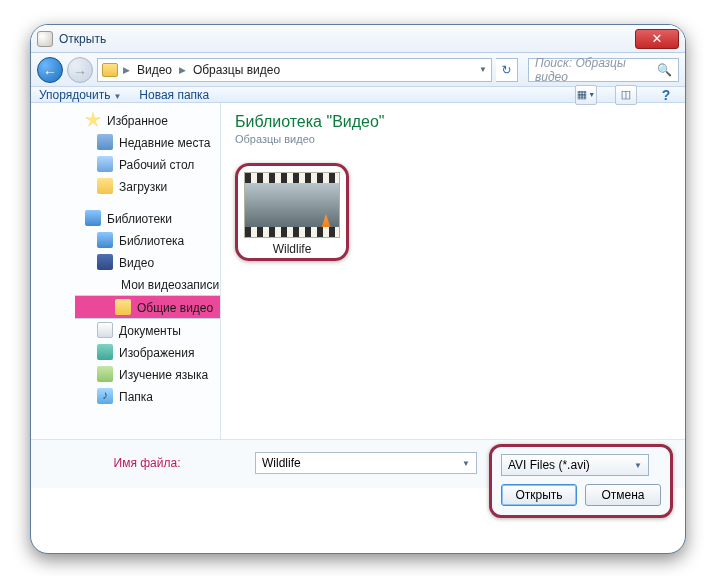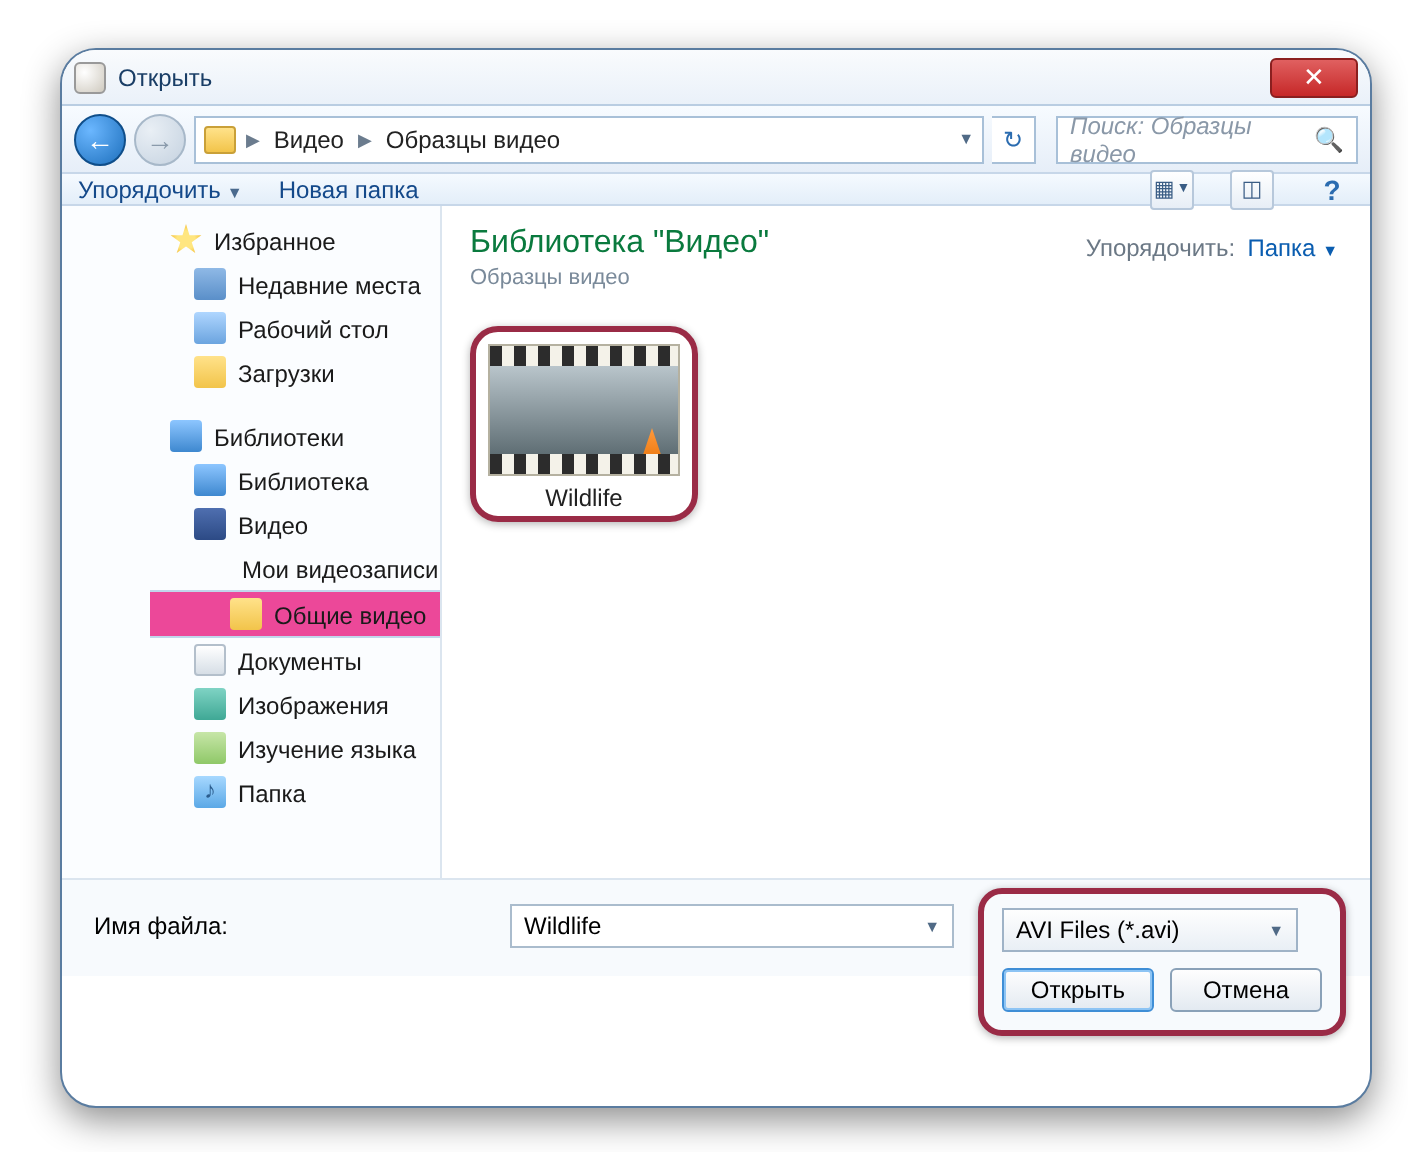--- a/index.html
+++ b/index.html
@@ -51,21 +51,21 @@
 .arrange a { color: #0a5db0; }
 .thumb-wrap { margin-top: 18px; width: 114px; border: 3px solid #9a2b46; border-radius: 14px; padding: 6px 6px 2px; box-shadow: 0 1px 4px rgba(0,0,0,0.3); }
 .thumb { width: 96px; height: 66px; background: #f4f2e9; border: 1px solid #b5b1a0; position: relative; margin: 0 auto; }
 .thumb::before, .thumb::after { content: ""; position: absolute; left: 0; right: 0; height: 10px; background: repeating-linear-gradient(90deg,#2c2c2c 0 6px,#f4f2e9 6px 12px); }
 .thumb::before { top: 0; } .thumb::after { bottom: 0; }
 .thumb .img { position: absolute; top:10px; bottom:10px; left:0; right:0; background: linear-gradient(#b9c5cb, #5f6e74); }
 .thumb .cone { position: absolute; right: 4px; bottom: 1px; width: 18px; height: 22px; background: linear-gradient(#ff9a3d,#e56d00); clip-path: polygon(50% 0,85% 85%,100% 90%,100% 100%,0 100%,0 90%,15% 85%); }
 .thumb-label { text-align: center; margin-top: 4px; color: #222; }
 .bottom { border-top: 1px solid #dbe5ef; padding: 12px 16px 14px; background: #f7fafd; position: relative; }
 .filename-row { display: flex; align-items: center; gap: 8px; }
-.filename-label { width: 200px; text-align: left; color: #000000; }
+.filename-label { width: 200px; text-align: center; color: #be185d; }
 .filename-input { flex: 1; height: 22px; border: 1px solid #aabccd; background: #fff; padding: 0 6px; display: flex; align-items: center; }
 .filename-input .dd { margin-left: auto; color: #506a86; font-size: 8px; }
 .action-box { position: absolute; right: 12px; top: 4px; padding: 7px 9px 9px; border: 3px solid #9a2b46; border-radius: 12px; box-shadow: 0 1px 4px rgba(0,0,0,0.3); background: #f7fafd; }
 .filter { width: 148px; height: 22px; border: 1px solid #9fb3c7; background: linear-gradient(#fefefe,#e9eff5); padding: 0 6px; display: flex; align-items: center; margin-bottom: 8px; }
 .filter .dd { margin-left: auto; color: #506a86; font-size: 8px; }
 .btn-row { display: flex; gap: 8px; }
 .btn { width: 76px; height: 22px; border: 1px solid #8aa1b8; background: linear-gradient(#fefefe,#e3eaf1); border-radius: 3px; display: flex; align-items: center; justify-content: center; }
 .btn.primary { border-color: #3f8ed6; box-shadow: 0 0 0 1px #8dc4f4 inset; }
 </style>
 </head>
@@ -159,23 +159,20 @@
         </div>
       <div class="side-item">
           <span class="icn icn-music">♪</span>
           <span>Папка</span>
         </div>
     </div>
 
     <div class="content">
       <div class="lib-title">Библиотека "Видео"</div>
       <div class="lib-sub">Образцы видео</div>
-      <div class="arrange">
-        <span>Упорядочить:</span>&nbsp;&nbsp;<a><span>Папка</span> <span style="font-size:8px">▼</span></a>
-      </div>
       <div class="thumb-wrap">
         <div class="thumb">
           <div class="img"></div>
           <div class="cone"></div>
         </div>
         <div class="thumb-label">Wildlife</div>
       </div>
     </div>
   </div>
 

